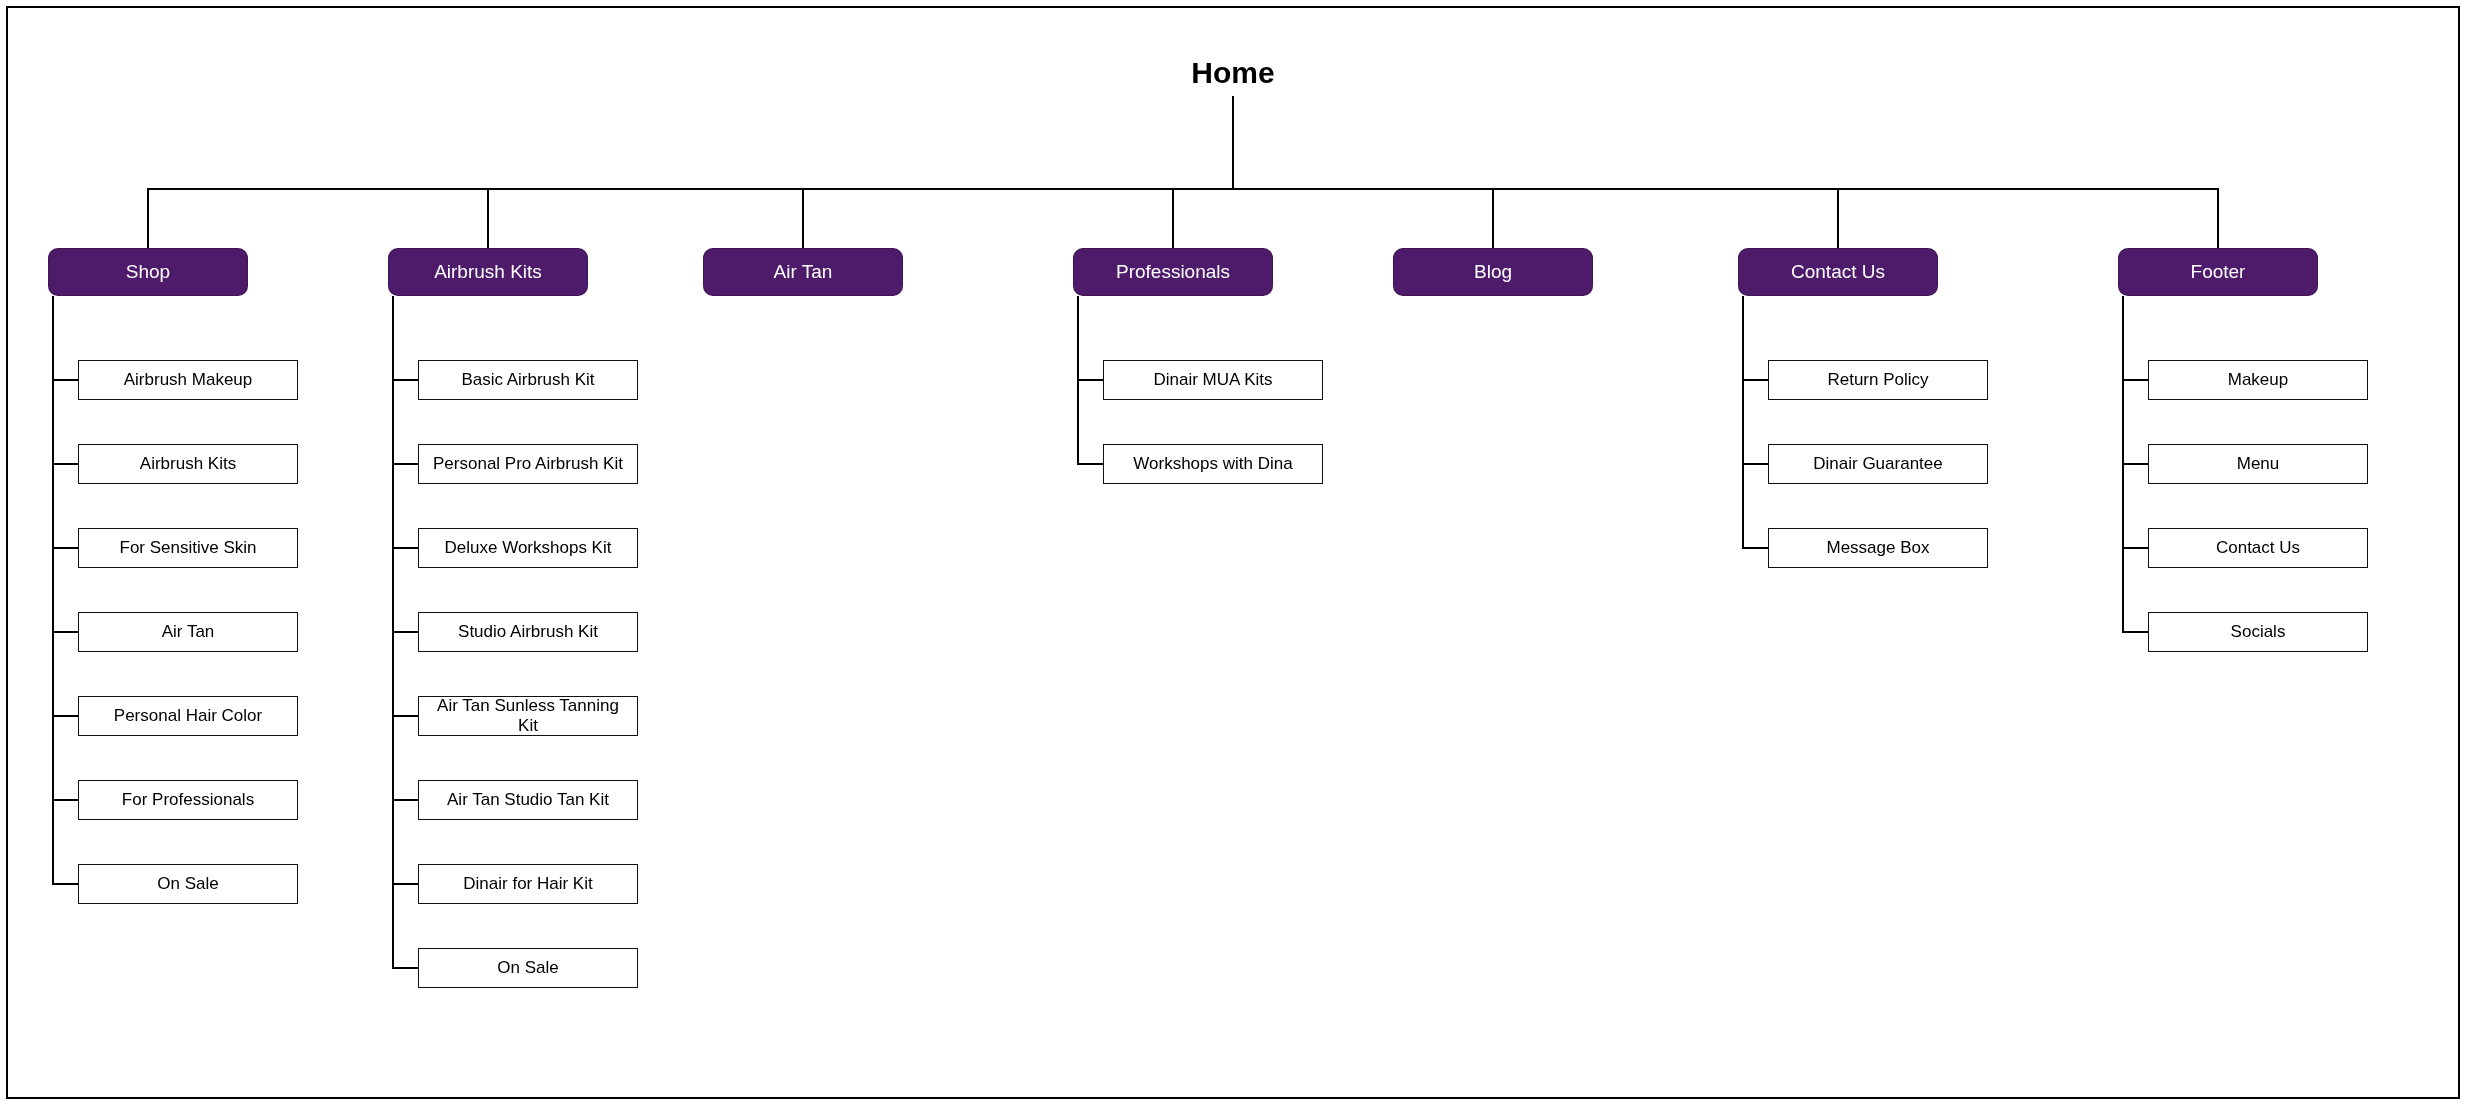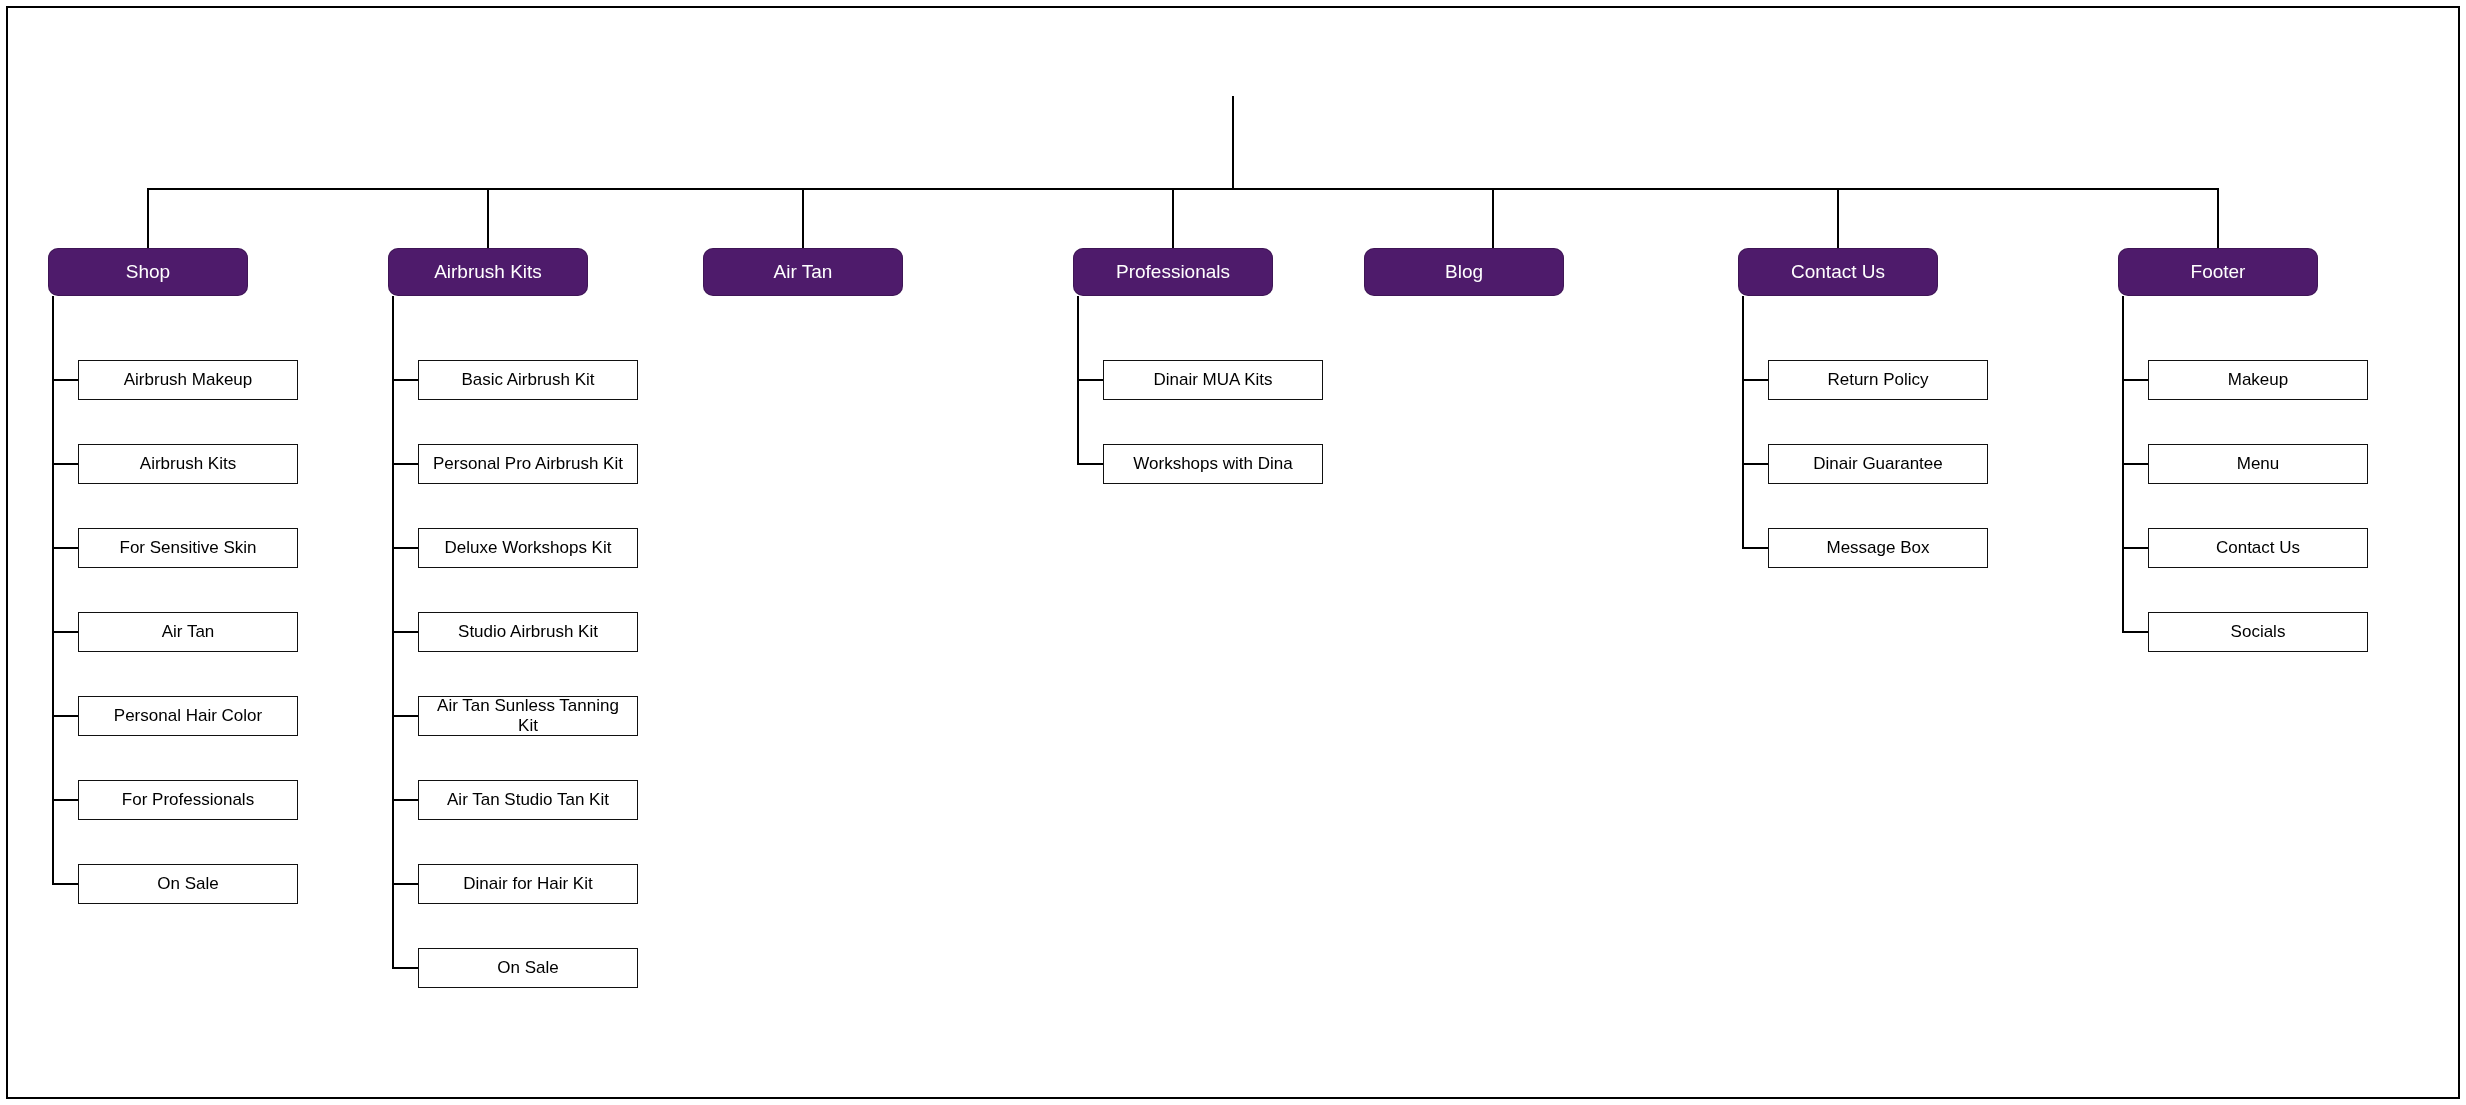--- a/index.html
+++ b/index.html
@@ -107,20 +107,23 @@
     font-size: 17px;
     padding: 0 10px;
     text-align: center;
   }
 </style>
 </head>
 <body>
 
 <div class="frame">
 
+  <div class="root-title">
+    <span>Home</span>
+  </div>
 
   <div class="stem-root"></div>
   <div class="hbus" id="hbus" style="left: 140px; width: 2070px;"></div>
 
   <div id="cols-host">
       <div class="vdrop" style="left: 139px;"></div>
       <div class="col" style="left: 40px; width: 200px;">
         <div class="cat">
           <span>Shop</span>
         </div>
@@ -248,21 +251,21 @@
           </div>
           <div class="child-wrap">
             <div class="tick"></div>
             <div class="child">
               <span>Workshops with Dina</span>
             </div>
           </div>
         </div>
       </div>
       <div class="vdrop" style="left: 1484px;"></div>
-      <div class="col" style="left: 1356px; width: 200px;">
+      <div class="col" style="left: 1385px; width: 200px;">
         <div class="cat">
           <span>Blog</span>
         </div>
       </div>
       <div class="vdrop" style="left: 1829px;"></div>
       <div class="col" style="left: 1730px; width: 200px;">
         <div class="cat">
           <span>Contact Us</span>
         </div>
         <div class="children" style="width: 250px;">

